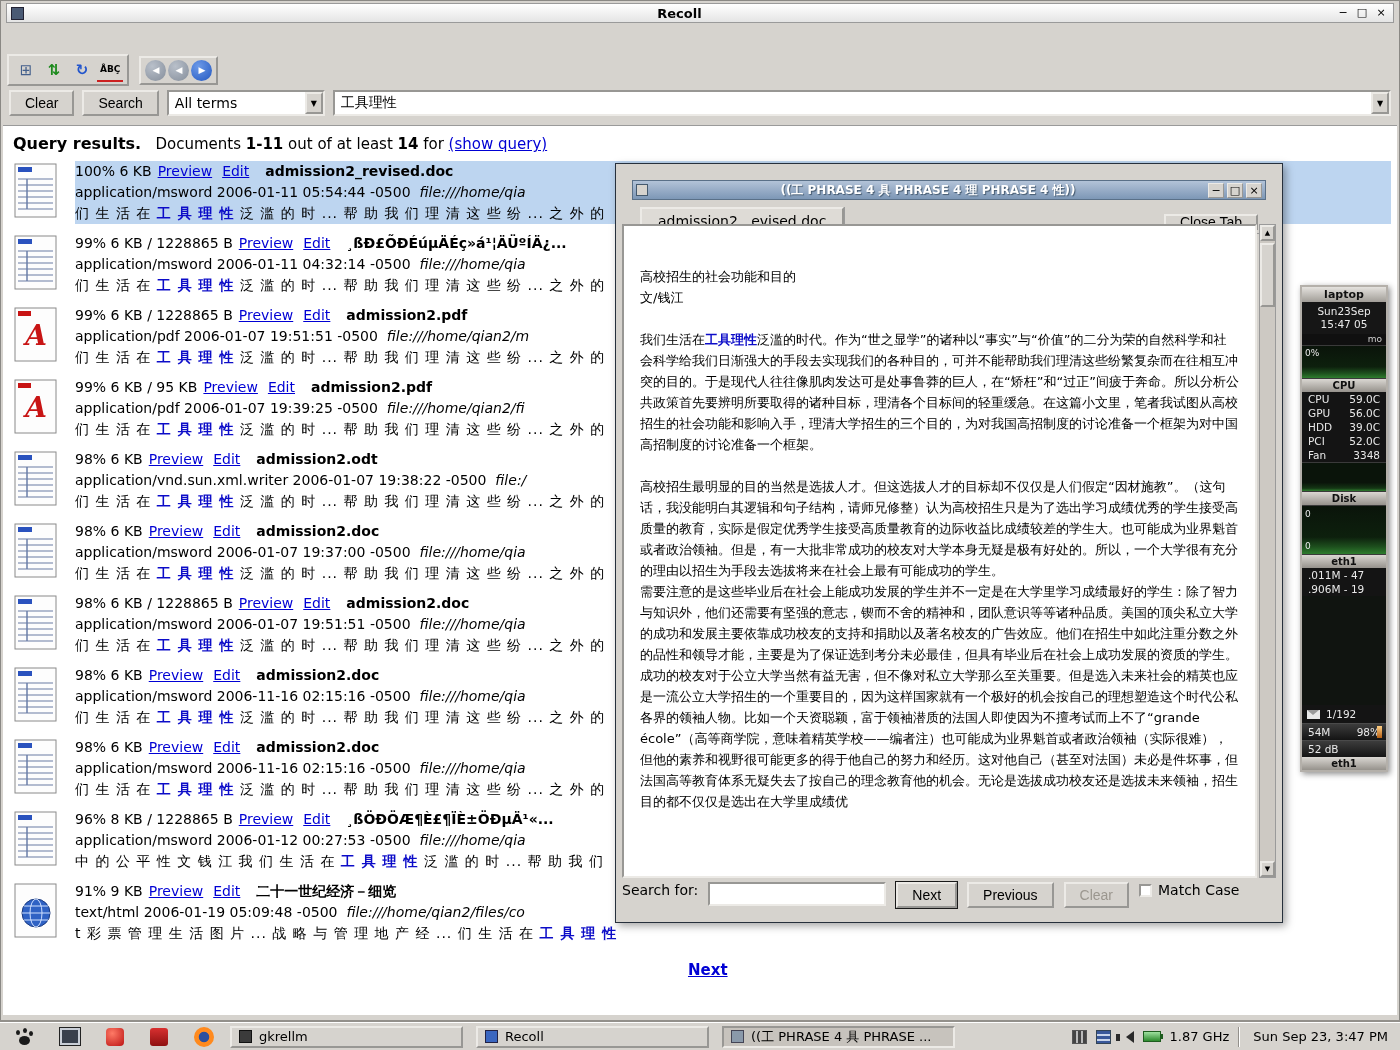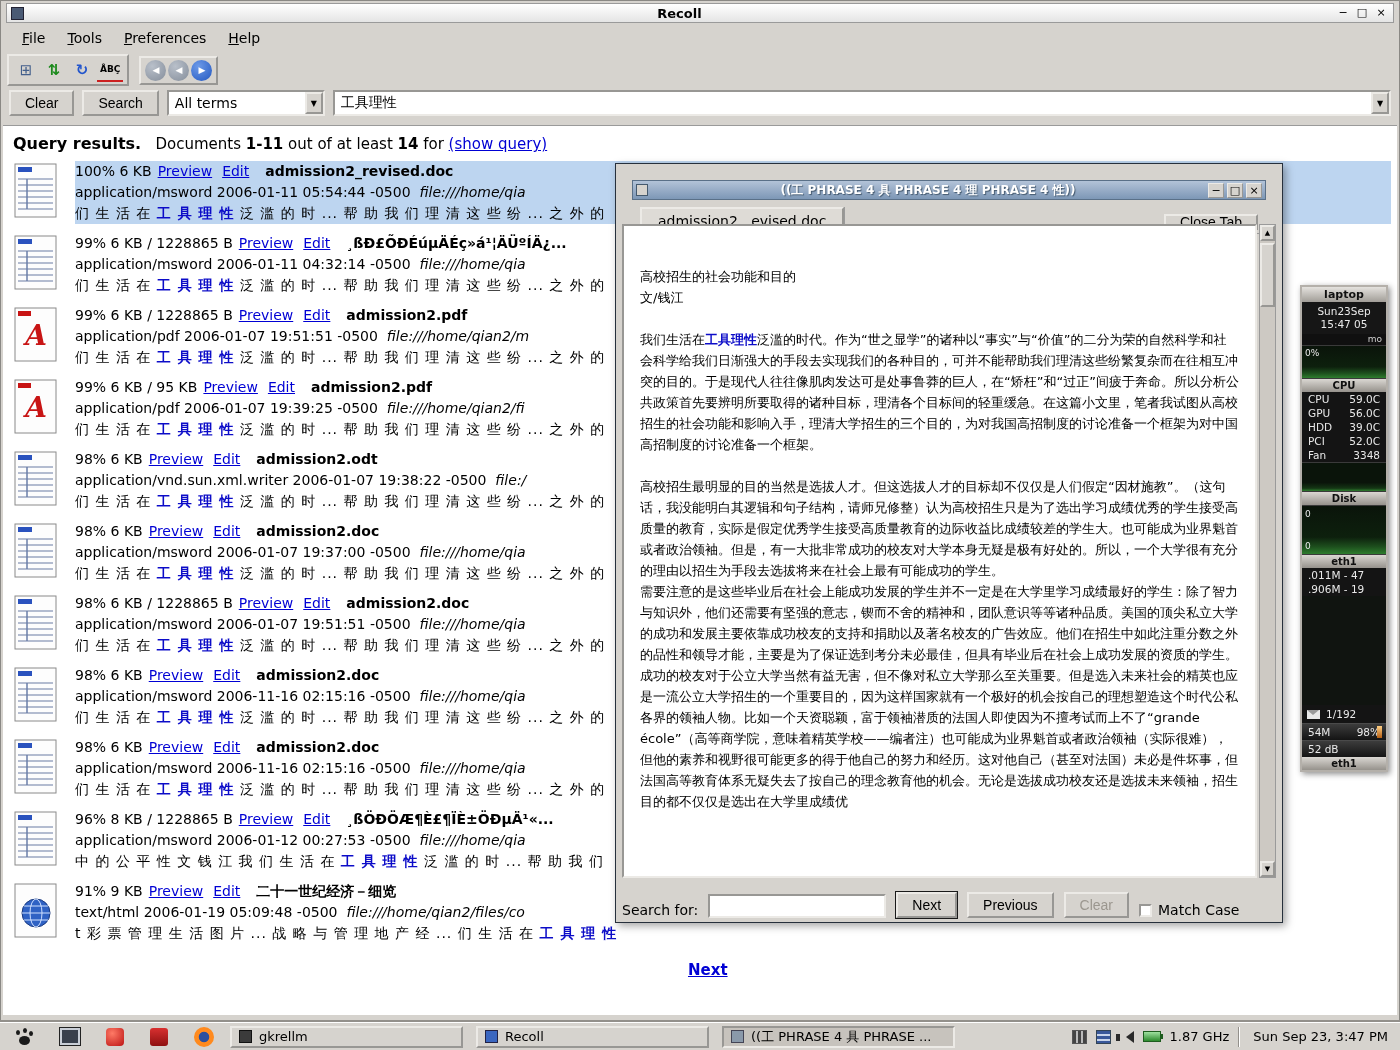--- a/index.html
+++ b/index.html
@@ -93,21 +93,21 @@
     background:#fff; border:2px inset #eceae6; padding:12px 16px 0 16px;
     overflow:hidden; font-size:13px; line-height:21px;
   }
   .pline { margin:0; }
   .pline.first { margin-top:28px; }
   .pline.gap { margin-bottom:21px; }
   .pv-scroll { position:absolute; right:6px; top:60px; bottom:44px; width:17px; background:#cdc9c3; border:1px solid #9a9a9a; }
   .sb-btn { position:absolute; left:0; right:0; height:16px; background:#d6d3ce; border:2px outset #eceae6; font-size:7px; text-align:center; line-height:12px; }
   .sb-btn.top { top:0; } .sb-btn.bot { bottom:0; }
   .sb-thumb { position:absolute; left:0; right:0; top:18px; height:64px; background:#d6d3ce; border:2px outset #eceae6; }
-  .pv-search { position:absolute; left:6px; right:6px; bottom:4px; height:36px; display:flex; align-items:flex-end; gap:10px; font-size:14px; }
+  .pv-search { position:absolute; left:6px; right:6px; bottom:4px; height:36px; display:flex; align-items:flex-start; gap:10px; font-size:14px; }
   .pv-search input { width:178px; height:24px; border:2px inset #eceae6; font-size:13px; padding:0 4px; font-family:inherit; }
   .pv-search .default { box-shadow:0 0 0 1px #1a1a1a; }
   .pv-search .disabled { color:#9b978f; }
   .cbox { width:13px; height:13px; background:#fff; border:2px inset #eceae6; display:inline-block; }
   .mc { display:flex; align-items:center; gap:6px; }
 
   
   .gkrellm {
     position:absolute; left:1300px; top:285px; width:88px; height:487px;
     background:#101010; border:2px solid #b4b0aa; box-shadow:2px 2px 6px rgba(0,0,0,.45);
@@ -174,26 +174,20 @@
   <div class="titlebar">
     <span class="tb-ic"></span>
     <span class="tb-title">Recoll</span>
     <span class="tb-btns">
       <span>−</span>
       <span>□</span>
       <span>×</span>
     </span>
   </div>
 
-  <div class="menubar">
-      <span class="menu-item">File</span>
-      <span class="menu-item">Tools</span>
-      <span class="menu-item">Preferences</span>
-      <span class="menu-item">Help</span>
-    </div>
 
   <div class="toolbar">
     <div class="tbgroup">
       <span class="tbtn grid-g">⊞</span>
       <span class="tbtn sort-g">⇅</span>
       <span class="tbtn refresh-g">↻</span>
       <span class="tbtn abc-g">ÂBÇ</span>
     </div>
     <div class="tbgroup">
       <span class="navbtn dis">◀</span>

